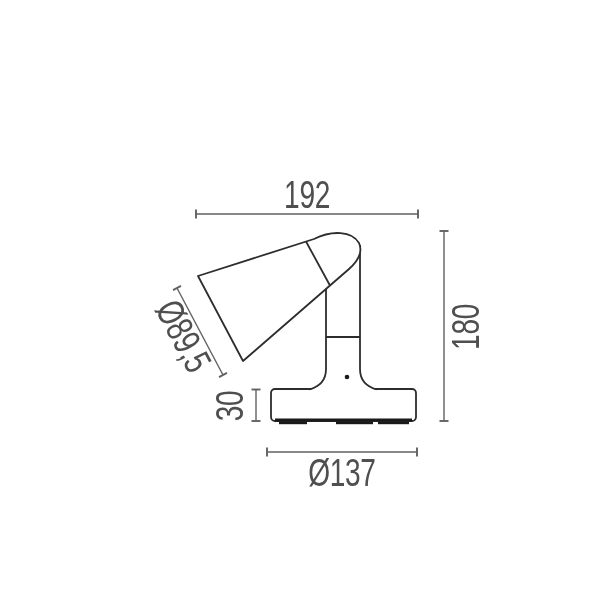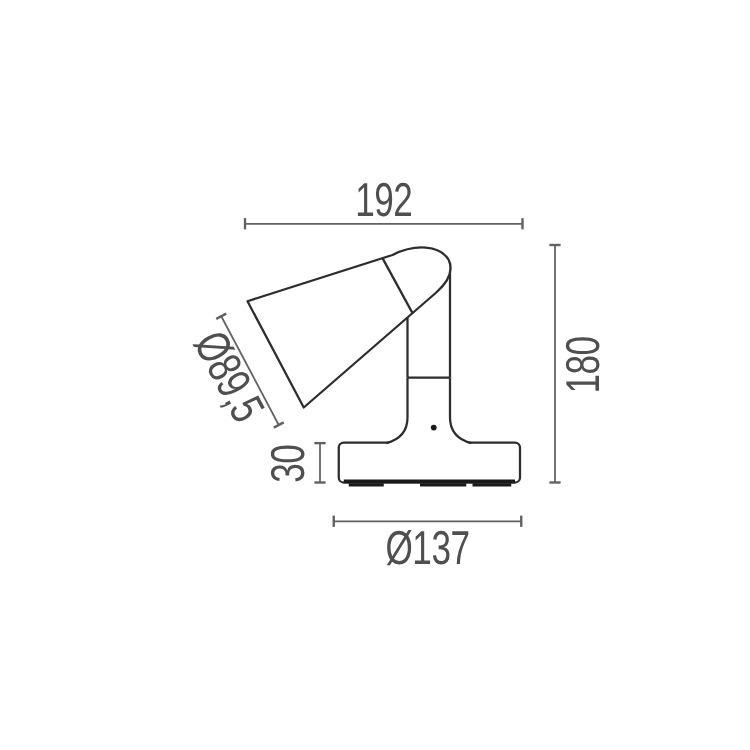--- a/index.html
+++ b/index.html
@@ -15,20 +15,21 @@
     background: var(--bg);
     width: 600px;
     height: 600px;
     overflow: hidden;
   }
   .canvas {
     width: 600px;
     height: 444px;
     position: relative;
     background: var(--bg);
+    margin-top: 35px;
   }
   svg { display: block; }
   .obj {
     fill: #ffffff;
     stroke: var(--outline);
     stroke-width: 1.8;
     stroke-linejoin: round;
   }
   .obj-line {
     fill: none;

